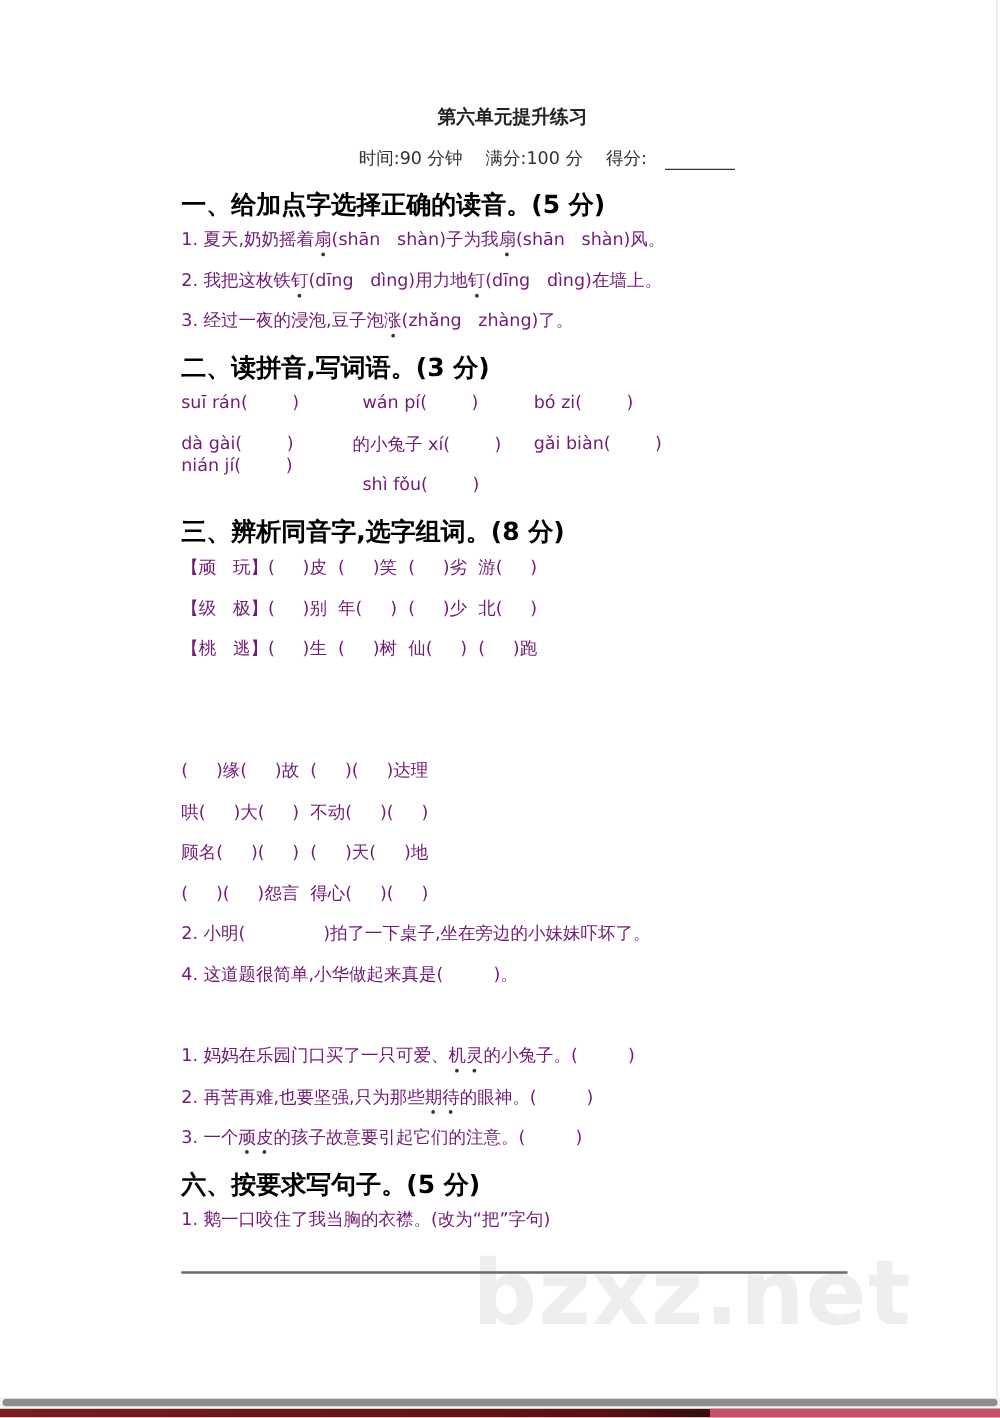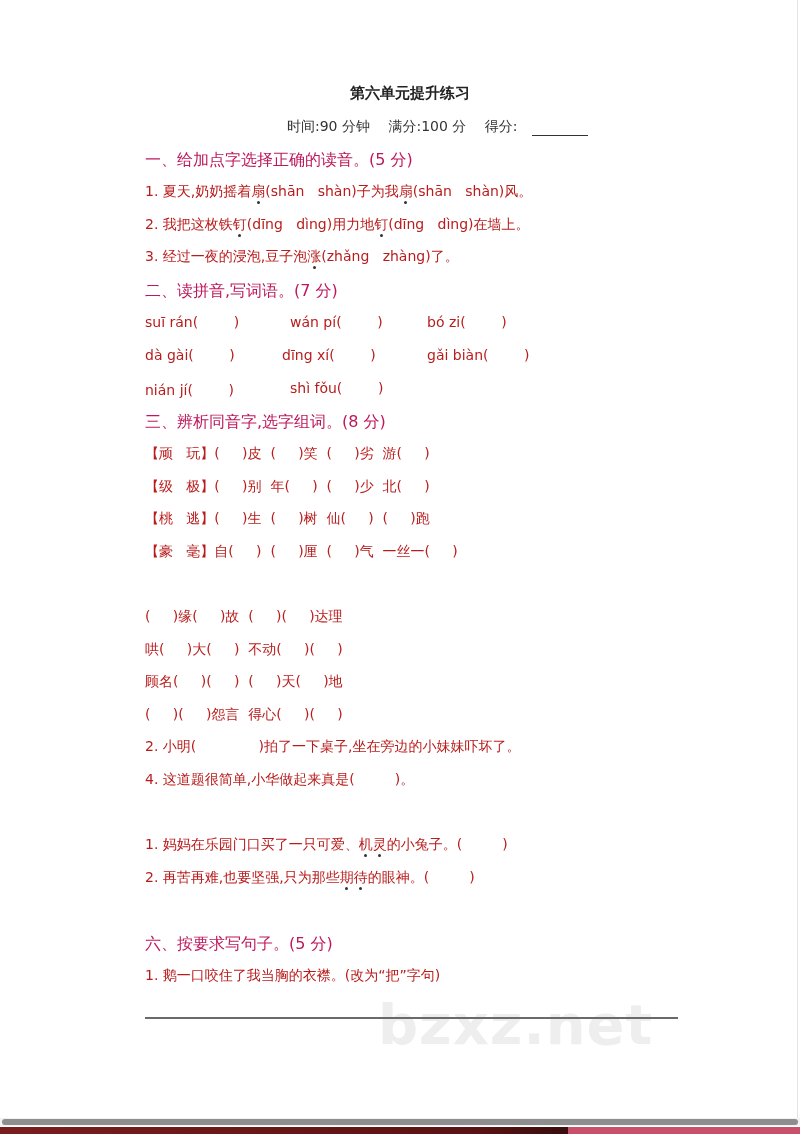--- a/index.html
+++ b/index.html
@@ -6,26 +6,26 @@
   body {
     width:800px; height:1134px; background:#ffffff; position:relative; overflow:hidden;
     font-family: "DejaVu Sans", "Liberation Sans", sans-serif;
     color:#2b2b2b;
   }
   .page { position:absolute; left:0; top:0; width:797px; height:1118px; background:#fff; border-right:1px solid #e4e4e4; }
   .title { position:absolute; left:0; width:820px; top:84px; text-align:center; font-size:15px; font-weight:bold; color:#222; }
   .meta { position:absolute; left:287px; top:118px; font-size:14px; color:#333; white-space:nowrap; }
   .meta span { margin-right:14px; }
   .meta .blank { display:inline-block; width:56px; border-bottom:1px solid #333; height:14px; vertical-align:bottom; margin-right:0; }
-  .line { position:absolute; left:145px; font-size:14px; white-space:pre; color:#b91c1c; }
-  .sec { color:#be185d; font-size:16px; }
+  .line { position:absolute; left:145px; font-size:14px; white-space:pre; color:#701a75; }
+  .sec { color:#000000; font-size:20px;font-weight:bold; }
   .dot { position:relative; }
   .dot::after { content:""; position:absolute; left:50%; bottom:-5px; width:3px; height:3px; margin-left:-1.5px; border-radius:50%; background:#333; }
   .ans-line { position:absolute; left:145px; top:1017px; width:533px; height:0; border-top:2px solid #6a6a6a; }
-  .watermark { position:absolute; left:378px; top:992px; font-size:56px; font-weight:bold; color:#eeeeee; letter-spacing:1px; font-family:"DejaVu Sans", sans-serif; z-index:0; }
+  .watermark { position:absolute; left:378px; top:992px; font-size:72px; font-weight:bold; color:#eeeeee; letter-spacing:1px; font-family:"DejaVu Sans", sans-serif; z-index:0; }
   .content { position:absolute; inset:0; z-index:1; }
   .hscroll { position:absolute; left:0; top:1118px; width:800px; height:8px; background:#f2f2f2; }
   .hscroll .thumb { position:absolute; left:2px; top:1px; width:796px; height:6px; background:#8e8e8e; border-radius:3px; }
   .taskbar { position:absolute; left:0; top:1127px; width:800px; height:7px; background:linear-gradient(90deg,#7a1d1d 0%,#5a1212 60%,#3b0d0d 70%); }
   .taskbar .pink { position:absolute; left:568px; top:0; width:232px; height:7px; background:#c9506a; }
 </style>
 </head>
 <body>
 
 <div class="page"></div>
@@ -37,45 +37,45 @@
     <span>时间:90 分钟</span>
     <span>满分:100 分</span>
     <span>得分:</span><span class="blank"></span>
   </div>
 
   <div class="line sec" style="top:150px">一、给加点字选择正确的读音。(5 分)</div>
   <div class="line" style="top:183px"><span>1. 夏天,奶奶摇着</span><span class="dot">扇</span><span>(shān   shàn)子为我</span><span class="dot">扇</span><span>(shān   shàn)风。</span></div>
   <div class="line" style="top:216px"><span>2. 我把这枚铁</span><span class="dot">钉</span><span>(dīng   dìng)用力地</span><span class="dot">钉</span><span>(dīng   dìng)在墙上。</span></div>
   <div class="line" style="top:248px"><span>3. 经过一夜的浸泡,豆子泡</span><span class="dot">涨</span><span>(zhǎng   zhàng)了。</span></div>
 
-  <div class="line sec" style="top:281px">二、读拼音,写词语。(7 分)</div>
+  <div class="line sec" style="top:281px">二、读拼音,写词语。(3 分)</div>
   <div class="line" style="top:314px;left:145px">suī rán(        )</div>
   <div class="line" style="top:314px;left:290px">wán pí(        )</div>
   <div class="line" style="top:314px;left:427px">bó zi(        )</div>
   <div class="line" style="top:347px;left:145px">dà gài(        )</div>
-  <div class="line" style="top:347px;left:282px">dīng xí(        )</div>
+  <div class="line" style="top:347px;left:282px">的小兔子 xí(        )</div>
   <div class="line" style="top:347px;left:427px">gǎi biàn(        )</div>
-  <div class="line" style="top:382px;left:145px">nián jí(        )</div>
+  <div class="line" style="top:365px;left:145px">nián jí(        )</div>
   <div class="line" style="top:380px;left:290px">shì fǒu(        )</div>
 
   <div class="line sec" style="top:412px">三、辨析同音字,选字组词。(8 分)</div>
   <div class="line" style="top:478px">【级   极】(     )别  年(     )  (     )少  北(     )</div>
   <div class="line" style="top:445px">【顽   玩】(     )皮  (     )笑  (     )劣  游(     )</div>
   <div class="line" style="top:510px">【桃   逃】(     )生  (     )树  仙(     )  (     )跑</div>
-  <div class="line" style="top:543px">【豪   毫】自(     )  (     )厘  (     )气  一丝一(     )</div>
 
   <div class="line" style="top:608px">(     )缘(     )故  (     )(     )达理</div>
   <div class="line" style="top:641px">哄(     )大(     )  不动(     )(     )</div>
   <div class="line" style="top:673px">顾名(     )(     )  (     )天(     )地</div>
   <div class="line" style="top:706px">(     )(     )怨言  得心(     )(     )</div>
   <div class="line" style="top:738px">2. 小明(              )拍了一下桌子,坐在旁边的小妹妹吓坏了。</div>
   <div class="line" style="top:771px">4. 这道题很简单,小华做起来真是(         )。</div>
 
   <div class="line" style="top:836px"><span>1. 妈妈在乐园门口买了一只可爱、</span><span class="dot">机</span><span class="dot">灵</span><span>的小兔子。(         )</span></div>
   <div class="line" style="top:869px"><span>2. 再苦再难,也要坚强,只为那些</span><span class="dot">期</span><span class="dot">待</span><span>的眼神。(         )</span></div>
+  <div class="line" style="top:901px"><span>3. 一个</span><span class="dot">顽</span><span class="dot">皮</span><span>的孩子故意要引起它们的注意。(         )</span></div>
 
   <div class="line sec" style="top:934px">六、按要求写句子。(5 分)</div>
   <div class="line" style="top:967px">1. 鹅一口咬住了我当胸的衣襟。(改为“把”字句)</div>
   <div class="ans-line"></div>
 </div>
 
 <div class="hscroll">
   <div class="thumb"></div>
 </div>
 <div class="taskbar">

